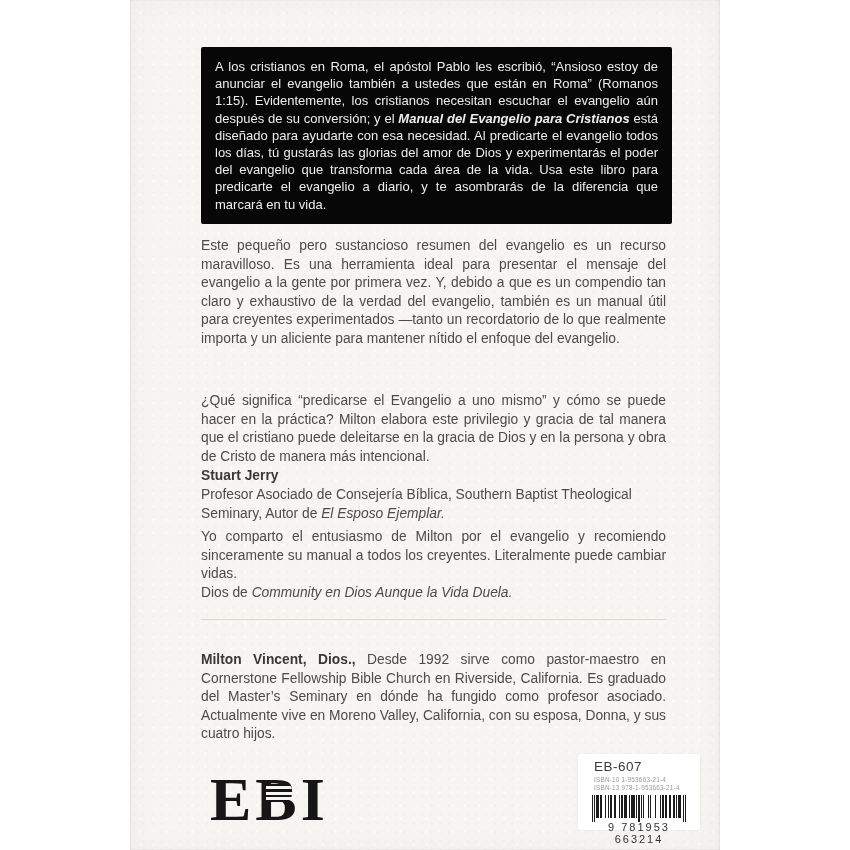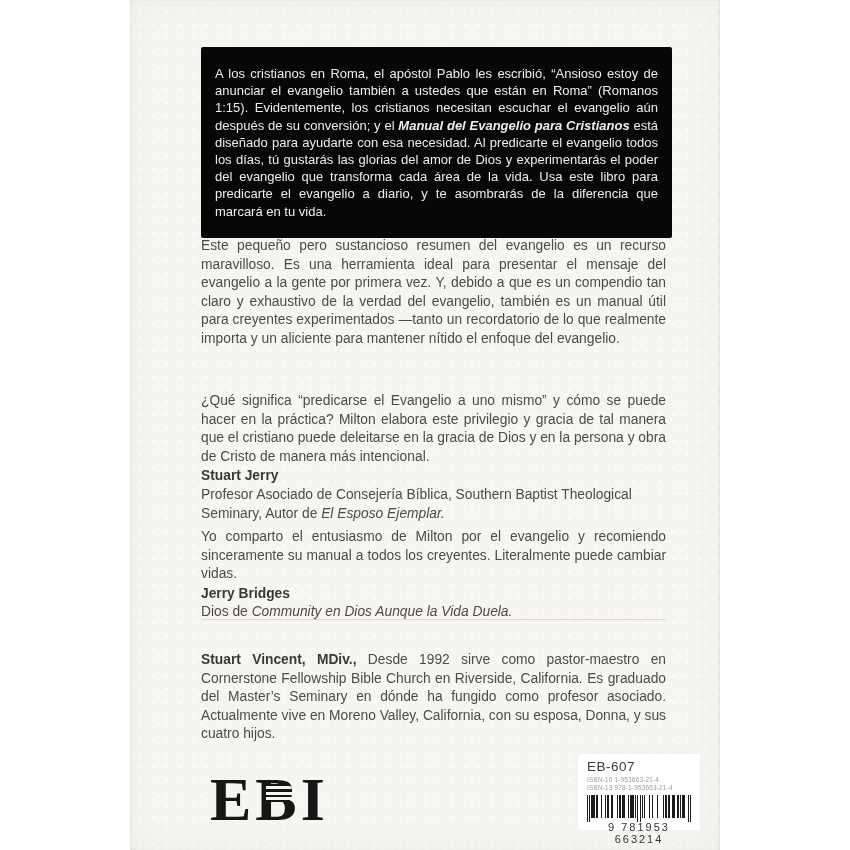--- a/index.html
+++ b/index.html
@@ -13,21 +13,21 @@
     background-image:
       radial-gradient(rgba(0,0,0,0.015) 1px, transparent 1.5px),
       radial-gradient(rgba(255,255,255,0.6) 1px, transparent 1.5px);
     background-size:9px 9px,13px 13px;
     background-position:0 0,4px 6px;
     box-shadow:inset 0 0 35px rgba(0,0,0,0.035), inset 1px 0 2px rgba(0,0,0,0.06), inset -1px 0 2px rgba(0,0,0,0.06);
   }
   .blurb-box{
     position:absolute;left:71px;top:47px;width:471px;box-sizing:border-box;
     min-height:166px;background:#070707;color:#ededed;
-    padding:18px 14px;border-radius:2px;
+    padding:11px 14px;border-radius:2px;
     font-size:13px;line-height:17.2px;text-align:justify;
   }
   .blurb-box .booktitle{font-style:italic;font-weight:bold;}
   .endorsement{position:absolute;left:71px;width:465px;color:#4b4b4b;font-size:13.8px;line-height:18.6px;}
   .endorsement .quote{margin:0;text-align:justify;}
   .endorsement .name{font-weight:bold;color:#383838;margin-top:1px;}
   .endorsement .role{color:#4b4b4b;}
   .e1{top:237px;}
   .e2{top:392px;}
   .e3{top:528px;}
@@ -44,21 +44,21 @@
     color:#161616;letter-spacing:4px;line-height:62px;
   }
   .ebi-pages{
     position:absolute;left:56px;top:16px;width:26px;height:18px;
     background-color:#f7f5f2;
     background-image:repeating-linear-gradient(to bottom,#161616 0 2.5px,#f7f5f2 2.5px 5.5px);
     border-radius:0 6px 8px 0;
   }
   .barcode-box{
     position:absolute;left:448px;top:754px;width:122px;height:76px;box-sizing:border-box;
-    background:#ffffff;border-radius:2px;padding:5px 7px 3px;
+    background:#ffffff;border-radius:2px;padding:5px 14px 3px;
     box-shadow:0 0 2px rgba(0,0,0,0.10);
   }
   .bc-code{font-size:13.5px;color:#3a3a3a;letter-spacing:0.5px;margin:0 0 2px 2px;}
   .bc-isbn{font-size:6.4px;color:#9a9a9a;line-height:8px;margin-left:2px;letter-spacing:0.2px;}
   .bars{display:flex;align-items:flex-start;height:27px;margin-top:3px;justify-content:center;}
   .bars span{display:block;width:1.1px;height:23px;}
   .bars span.on{background:#1c1c1c;}
   .bars span.guard{height:27px;}
   .bc-ean{font-size:11px;color:#333;letter-spacing:2px;text-align:center;margin-top:-1px;}
 </style>
@@ -76,28 +76,27 @@
   </div>
 
   <div class="endorsement e2">
     <p class="quote">¿Qué significa “predicarse el Evangelio a uno mismo” y cómo se puede hacer en la práctica? Milton elabora este privilegio y gracia de tal manera que el cristiano puede deleitarse en la gracia de Dios y en la persona y obra de Cristo de manera más intencional.</p>
     <div class="name">Stuart Jerry</div>
     <div class="role"><span>Profesor Asociado de Consejería Bíblica, Southern Baptist Theological Seminary, Autor de </span><span class="italic">El Esposo Ejemplar.</span></div>
   </div>
 
   <div class="endorsement e3">
     <p class="quote">Yo comparto el entusiasmo de Milton por el evangelio y recomiendo sinceramente su manual a todos los creyentes. Literalmente puede cambiar vidas.</p>
-    <div class="name">Jerry Bridges</div>
     <div class="role"><span>Dios de </span><span class="italic">Community en Dios Aunque la Vida Duela.</span></div>
   </div>
 
   <div class="separator"></div>
 
   <div class="bio">
-    <span class="bio-name">Stuart Vincent, MDiv., </span><span>Desde 1992 sirve como pastor-maestro en Cornerstone Fellowship Bible Church en Riverside, California. Es graduado del Master’s Seminary en dónde ha fungido como profesor asociado. Actualmente vive en Moreno Valley, California, con su esposa, Donna, y sus cuatro hijos.</span>
+    <span class="bio-name">Milton Vincent, Dios., </span><span>Desde 1992 sirve como pastor-maestro en Cornerstone Fellowship Bible Church en Riverside, California. Es graduado del Master’s Seminary en dónde ha fungido como profesor asociado. Actualmente vive en Moreno Valley, California, con su esposa, Donna, y sus cuatro hijos.</span>
   </div>
 
   <div class="publisher-logo">
     <div class="ebi-text">EBI</div>
     <div class="ebi-pages"></div>
   </div>
 
   <div class="barcode-box">
     <div class="bc-code">EB-607</div>
     <div class="bc-isbn">ISBN-10 1-953663-21-4</div>

